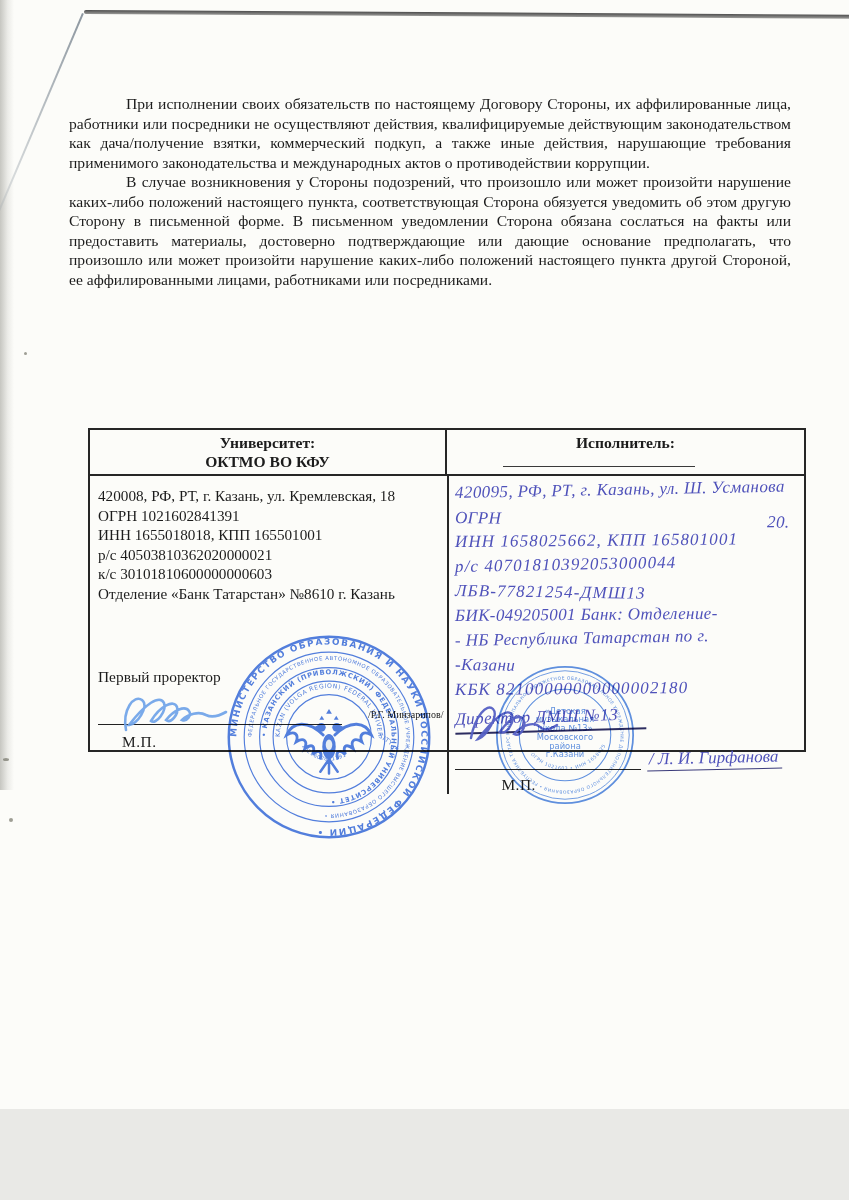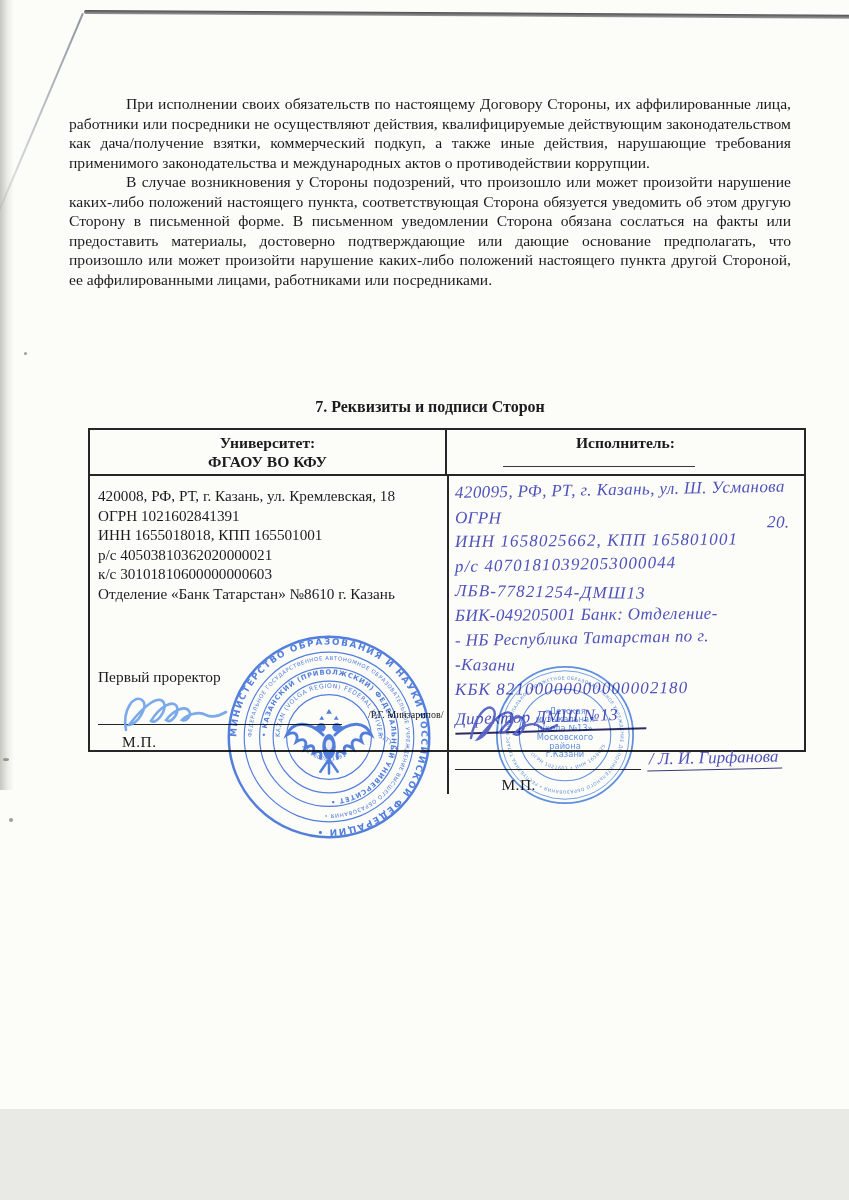--- a/index.html
+++ b/index.html
@@ -85,27 +85,26 @@
   <div class="diag-line"></div>
   <div class="speck" style="left:9px;top:818px;width:4px;height:4px;"></div>
   <div class="speck" style="left:3px;top:758px;width:6px;height:3px;"></div>
   <div class="speck" style="left:24px;top:352px;width:3px;height:3px;"></div>
 
   <div class="doc-text">
     <p>При исполнении своих обязательств по настоящему Договору Стороны, их аффилированные лица, работники или посредники не осуществляют действия, квалифицируемые действующим законодательством как дача/получение взятки, коммерческий подкуп, а также иные действия, нарушающие требования применимого законодательства и международных актов о противодействии коррупции.</p>
     <p>В случае возникновения у Стороны подозрений, что произошло или может произойти нарушение каких-либо положений настоящего пункта, соответствующая Сторона обязуется уведомить об этом другую Сторону в письменной форме. В письменном уведомлении Сторона обязана сослаться на факты или предоставить материалы, достоверно подтверждающие или дающие основание предполагать, что произошло или может произойти нарушение каких-либо положений настоящего пункта другой Стороной, ее аффилированными лицами, работниками или посредниками.</p>
   </div>
 
-  <div class="heading">7. Реквизиты и подписи Сторон</div>
 
   <div class="req-table">
     <div class="row hdr-row">
       <div class="cell left hdr-cell">
         <div>Университет:</div>
-        <div>ФГАОУ ВО КФУ</div>
+        <div>ОКТМО ВО КФУ</div>
       </div>
       <div class="cell hdr-cell">
         <div>Исполнитель:</div>
         <div class="hdr-underline"></div>
       </div>
     </div>
     <div class="row body-row">
 
       <div class="cell left uni-cell">
         <div class="uni-line">420008, РФ, РТ,  г. Казань, ул. Кремлевская, 18</div>

